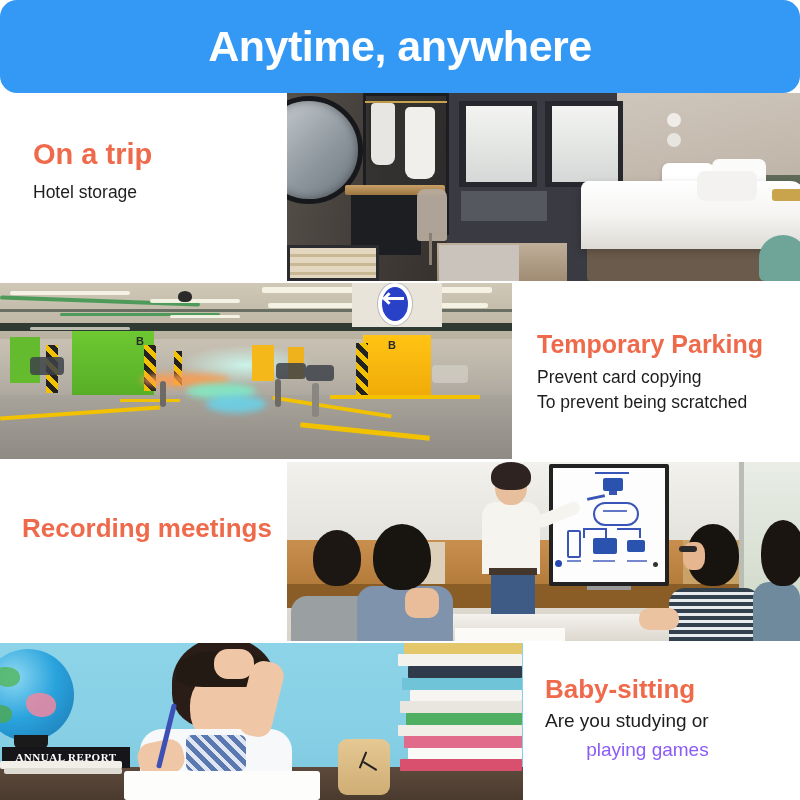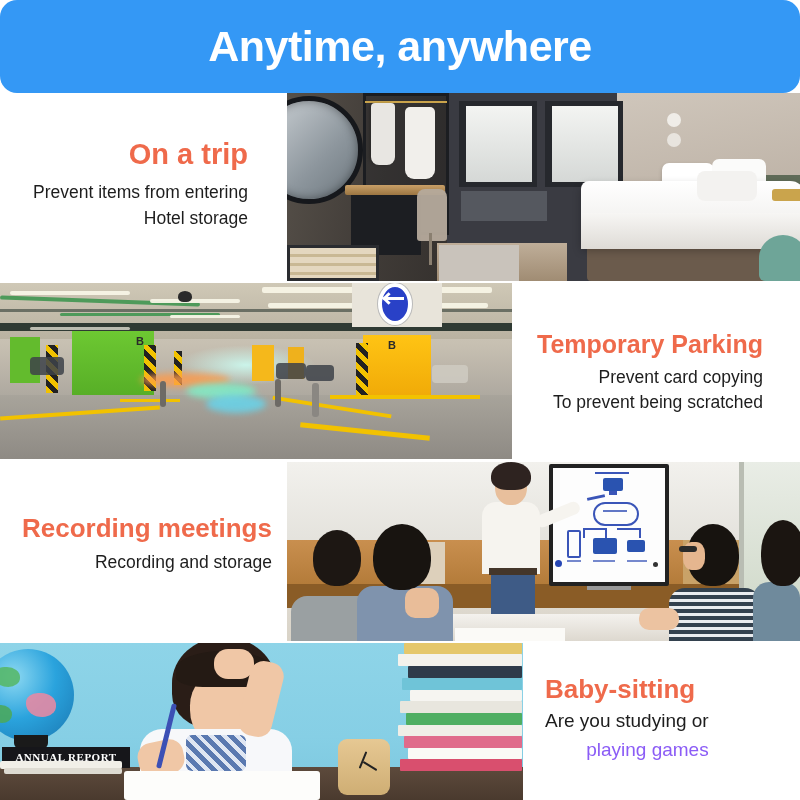--- a/index.html
+++ b/index.html
@@ -14,21 +14,21 @@
 
   
   .hero{
     position:absolute; left:0; top:0; width:800px; height:93px;
     background:#3498f5; display:flex; align-items:center; justify-content:center;
   }
   .hero-title{
     color:#ffffff; font-size:43px; font-weight:bold; letter-spacing:-0.5px;
     line-height:1; text-align:center; white-space:nowrap;
   }
-  .txt{ position:absolute; background:#fff;text-align:right; }
+  .txt{ position:absolute; background:#fff; }
   .txt h2{
     font-size:27px; font-weight:bold; color:#ef6a4b; line-height:1.12;
     white-space:nowrap; margin-bottom:7px;
   }
   .txt p{ font-size:17.5px; font-weight:400; color:#1d1d1d; line-height:1.45; white-space:nowrap; }
   .txt.center{ text-align:center; }
 
   
   .t-trip   { left:33px;  top:138px; }
   .t-park   { left:537px; top:330px; }
@@ -211,21 +211,20 @@
     <div class="ly h-bed"></div>
     <div class="ly h-duvet"></div>
     <div class="ly h-pil3"></div>
     <div class="ly h-lampshade"></div>
     <div class="ly h-night"></div>
     <div class="ly h-bench"></div>
   </div>
 
   <div class="txt t-trip">
     <h2 style="color: rgb(239, 106, 75);">On a trip</h2>
-    <p style="color: rgb(29, 29, 29);">Prevent items from entering</p>
     <p style="color: rgb(29, 29, 29);">Hotel storage</p>
   </div>
 
   <div class="photo ph-park">
     <div class="ly p-ceiling"></div>
     <div class="ly p-beam" style="left:0;top:40px;width:512px;height:8px;"></div>
     <div class="ly p-beam" style="left:0;top:26px;width:512px;height:3px;opacity:.6;"></div>
     <div class="ly p-pipe-g" style="left:0;top:16px;width:200px;height:4px;transform:rotate(2deg);"></div>
     <div class="ly p-pipe-g" style="left:60px;top:30px;width:160px;height:3px;"></div>
     <div class="ly p-strip" style="left:10px;top:8px;width:120px;height:4px;"></div>
@@ -329,21 +328,20 @@
     <div class="ly" style="left:396px;top:80px;width:22px;height:28px;background:#e5b68f;border-radius:40%;"></div>
     <div class="ly" style="left:392px;top:84px;width:18px;height:6px;background:#2a2a2a;border-radius:3px;"></div>
     <div class="ly m-body" style="left:466px;top:120px;width:47px;height:59px;background:#6f8a9c;"></div>
     <div class="ly m-head" style="left:474px;top:58px;width:44px;height:66px;background:#1b1511;"></div>
     <div class="ly" style="left:352px;top:146px;width:40px;height:22px;background:#ecc3a1;border-radius:10px;"></div>
     <div class="ly" style="left:168px;top:166px;width:110px;height:13px;background:#fbfaf7;"></div>
   </div>
 
   <div class="txt t-meet">
     <h2 style="color: rgb(239, 106, 75);">Recording meetings</h2>
-    <p style="color: rgb(29, 29, 29);">Recording and storage</p>
   </div>
 
   <div class="photo ph-baby">
     <div class="ly b-desk"></div>
 
     <div class="ly b-globe">
       <div class="b-cont" style="left:12px;top:18px;width:26px;height:20px;"></div>
       <div class="b-cont" style="left:44px;top:44px;width:30px;height:24px;background:#e48aa4;"></div>
       <div class="b-cont" style="left:8px;top:56px;width:22px;height:18px;background:#4aa95e;"></div>
     </div>

